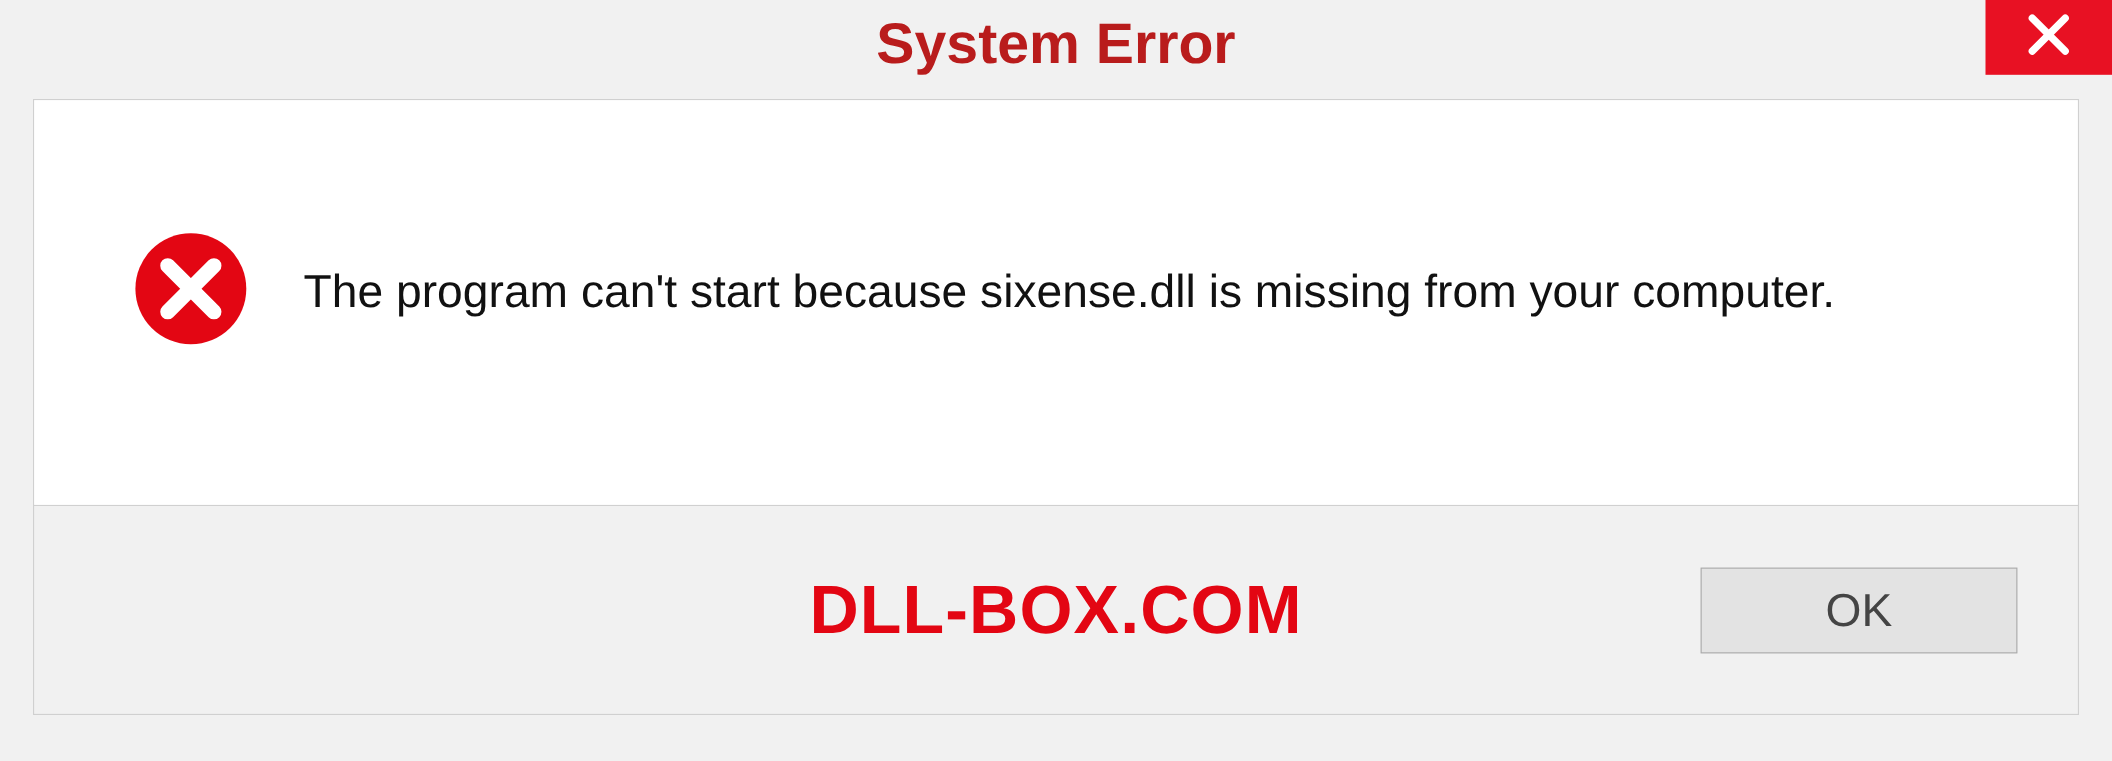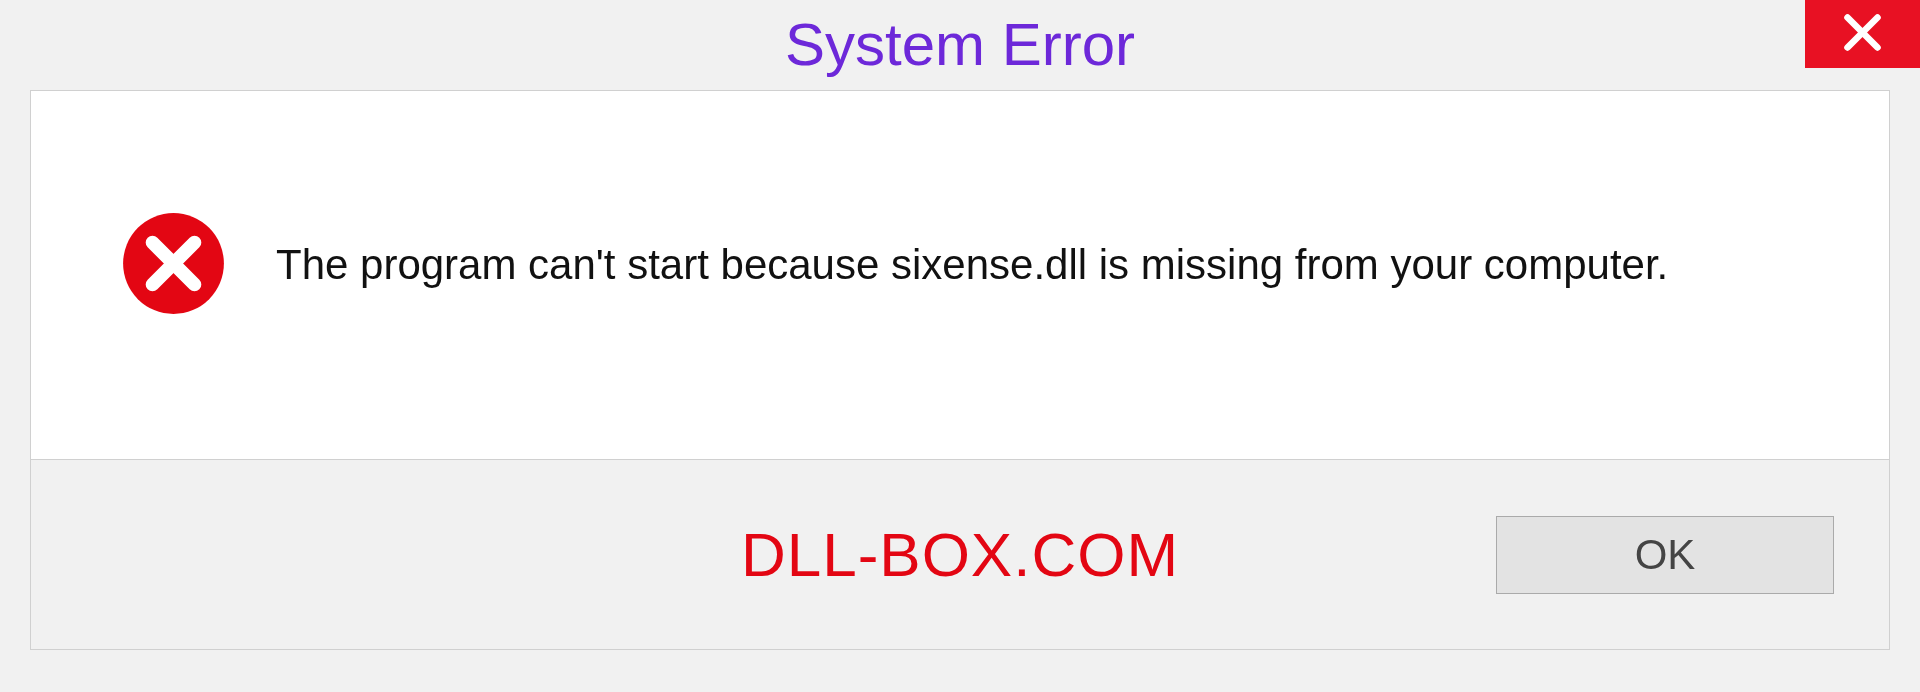--- a/index.html
+++ b/index.html
@@ -16,23 +16,23 @@
     }
     .titlebar {
       display: flex;
       justify-content: center;
       align-items: flex-start;
       padding-top: 10px;
       height: 90px;
       position: relative;
     }
     .title-text {
-      font-size: 60px;
-      color: #6d28d9;
-      font-weight: 400;
+      font-size: 52px;
+      color: #b91c1c;
+      font-weight: 700;
     }
     .close-button {
       position: absolute;
       top: 0;
       right: 0;
       width: 115px;
       height: 68px;
       background: #e81123;
       display: flex;
       align-items: center;
@@ -84,27 +84,27 @@
       position: relative;
       border-left: 1px solid #d0d0d0;
       border-right: 1px solid #d0d0d0;
       border-bottom: 1px solid #d0d0d0;
     }
     .watermark {
       position: absolute;
       left: 50%;
       transform: translateX(-50%);
       font-size: 62px;
-      font-weight: 400;
+      font-weight: 700;
       color: #e30613;
       letter-spacing: 1px;
       font-family: Arial, sans-serif;
     }
     .ok-button {
-      width: 338px;
+      width: 288px;
       height: 78px;
       border: 1px solid #aaa;
       background: #e3e3e3;
       font-size: 42px;
       color: #444;
       display: flex;
       align-items: center;
       justify-content: center;
       cursor: pointer;
       font-family: Arial, Helvetica, sans-serif;

